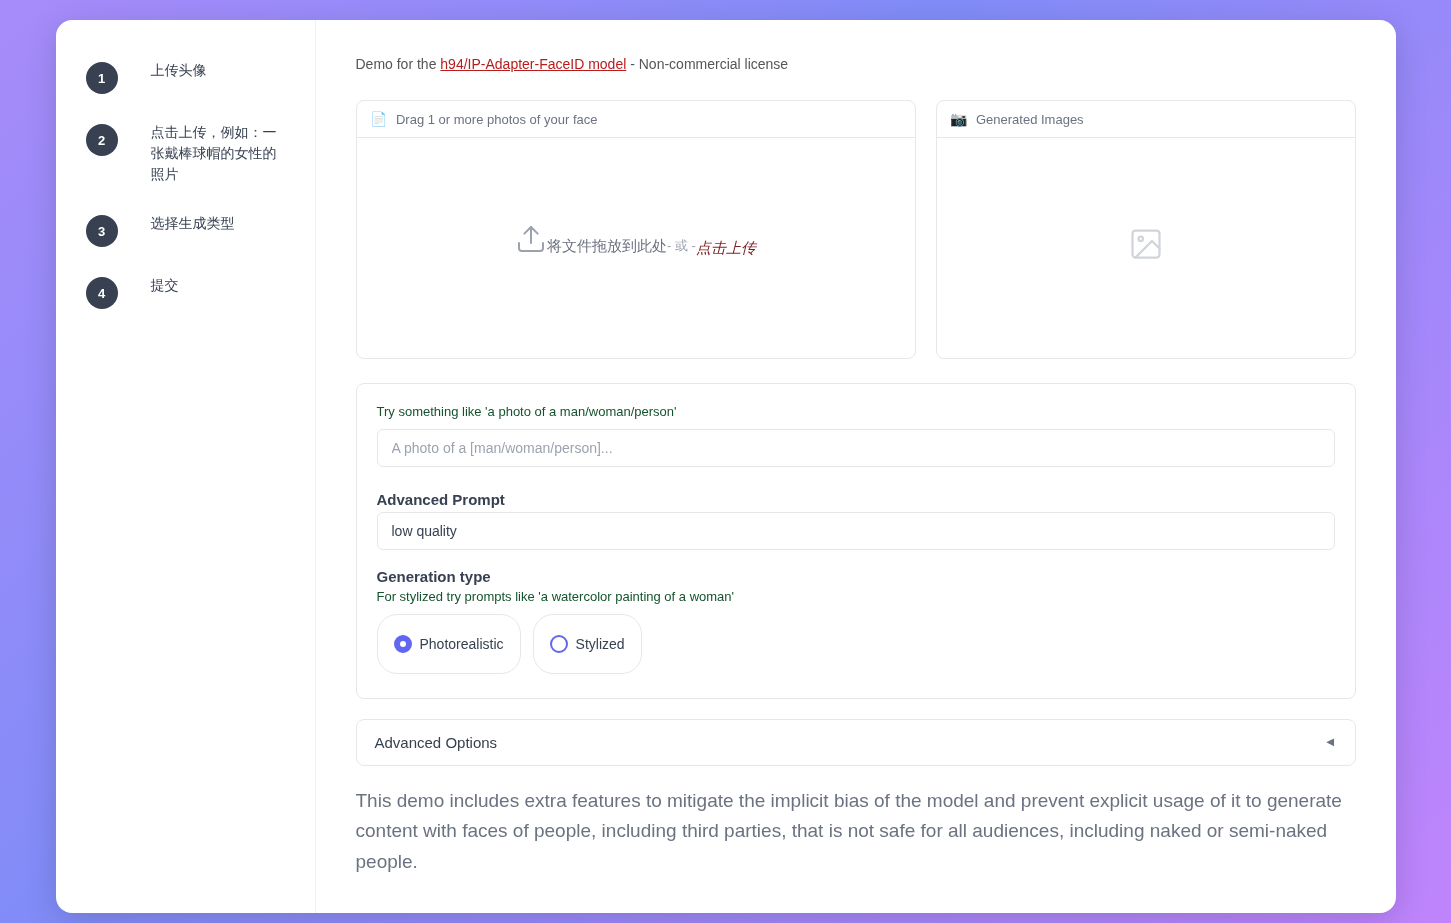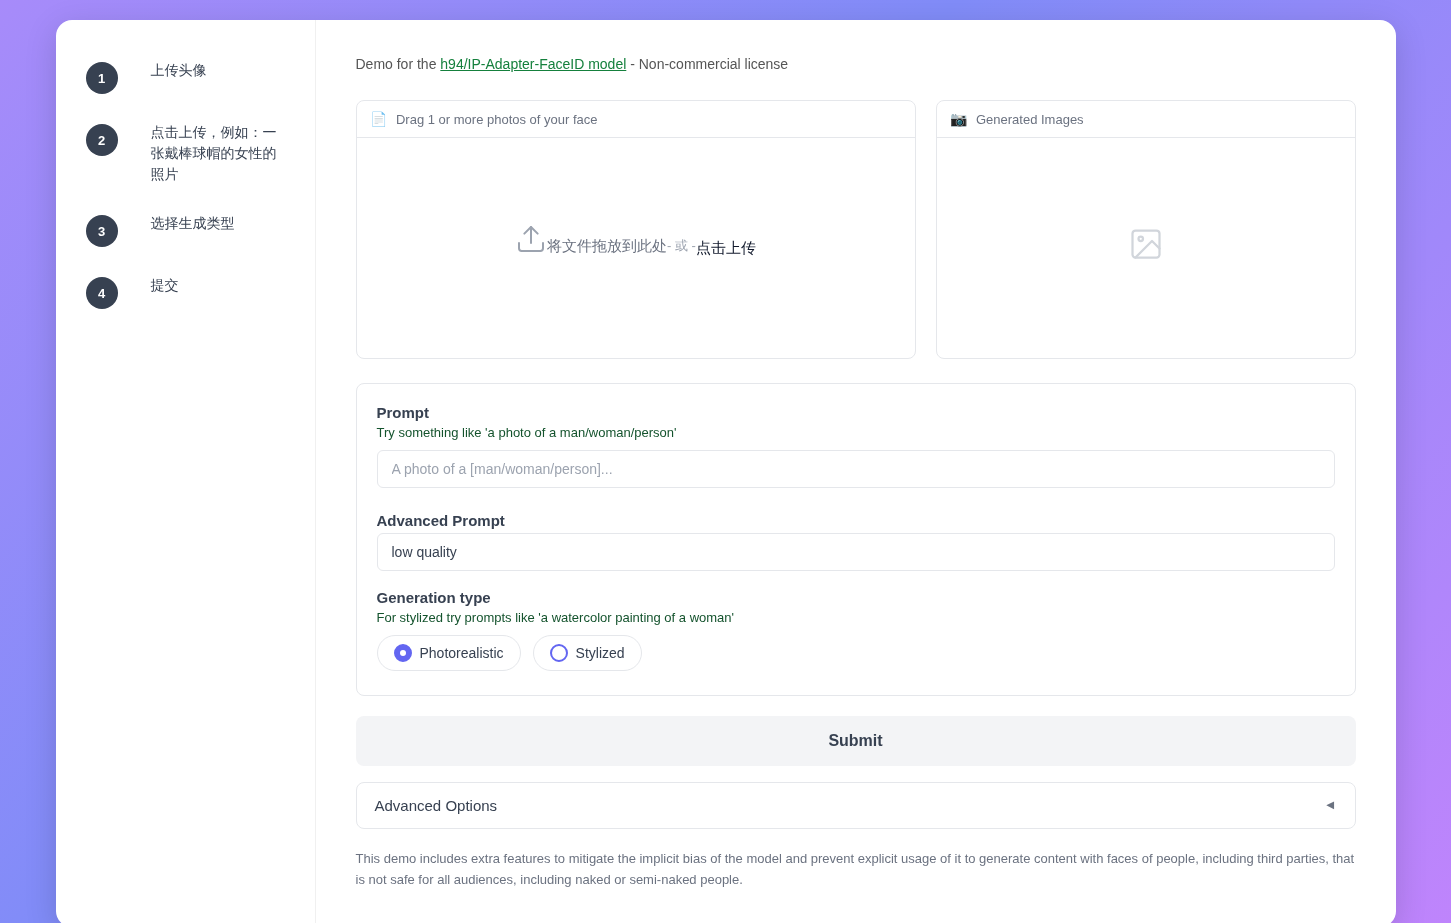--- a/index.html
+++ b/index.html
@@ -65,21 +65,21 @@
       font-weight: 700;
       color: #111;
       margin-bottom: 8px;
     }
     .page-subtitle {
       font-size: 14px;
       color: #555;
       margin-bottom: 28px;
     }
     .page-subtitle a {
-      color: #15803d;
+      color: #b91c1c;
       text-decoration: underline;
       margin-top: 25px;
     }
     
     .two-col {
       display: flex;
       gap: 20px;
       margin-bottom: 24px;
     }
     
@@ -121,21 +121,22 @@
       color: #6b7280;
       margin-bottom: 4px;
     }
     .upload-text-or {
       font-size: 13px;
       color: #9ca3af;
       margin-bottom: 4px;
     }
     .upload-text-click {
       font-size: 15px;
-      color: #0f172a;
+      color: #7f1d1d;
+      font-style: italic;
     }
     
     .generated-panel {
       width: 420px;
       border: 1.5px solid #e5e7eb;
       border-radius: 8px;
       overflow: hidden;
     }
     .generated-body {
       display: flex;
@@ -187,21 +188,21 @@
     }
     .radio-option {
       display: flex;
       align-items: center;
       gap: 8px;
       cursor: pointer;
       font-size: 14px;
       color: #374151;
       border: 1.5px solid #e5e7eb;
       border-radius: 20px;
-      padding: 8px 16px;
+      padding: 20px 16px;
     }
     .radio-option.selected {
       border-color: #e5e7eb;
     }
     .radio-circle {
       width: 18px;
       height: 18px;
       border-radius: 50%;
       border: 2px solid #6366f1;
       display: flex;
@@ -246,21 +247,21 @@
     .advanced-label {
       font-size: 15px;
       color: #374151;
     }
     .advanced-arrow {
       font-size: 13px;
       color: #6b7280;
     }
     
     .disclaimer {
-      font-size: 13px;
+      font-size: 19px;
       color: #6b7280;
       line-height: 1.6;
     }
     .no-margin-bottom {
       margin-bottom: 0;
     }
   </style>
 </head>
 <body>
 
@@ -326,21 +327,20 @@
             </svg>
           </span>
         </div>
       </div>
     </div>
 
     
     <div class="form-section">
 
       <div>
-        <div class="field-label">Prompt</div>
         <div class="field-hint">Try something like 'a photo of a man/woman/person'</div>
         <input type="text" class="text-input" placeholder="A photo of a [man/woman/person]..." style="">
       </div>
 
       <div>
         <div class="field-label">Advanced Prompt</div>
         <input type="text" class="text-input no-margin-bottom" placeholder="low quality" value="low quality" style="">
       </div>
 
       <div style="margin-bottom: 18px;"></div>
@@ -355,21 +355,20 @@
           </label>
           <label class="radio-option">
             <div class="radio-circle"></div>
             <span>Stylized</span>
           </label>
         </div>
       </div>
     </div>
 
     
-    <button class="submit-btn">Submit</button>
 
     
     <div class="advanced-options">
       <span class="advanced-label">Advanced Options</span>
       <span class="advanced-arrow">◄</span>
     </div>
 
     
     <p class="disclaimer">This demo includes extra features to mitigate the implicit bias of the model and prevent explicit usage of it to generate content with faces of people, including third parties, that is not safe for all audiences, including naked or semi-naked people.</p>
   </div>

